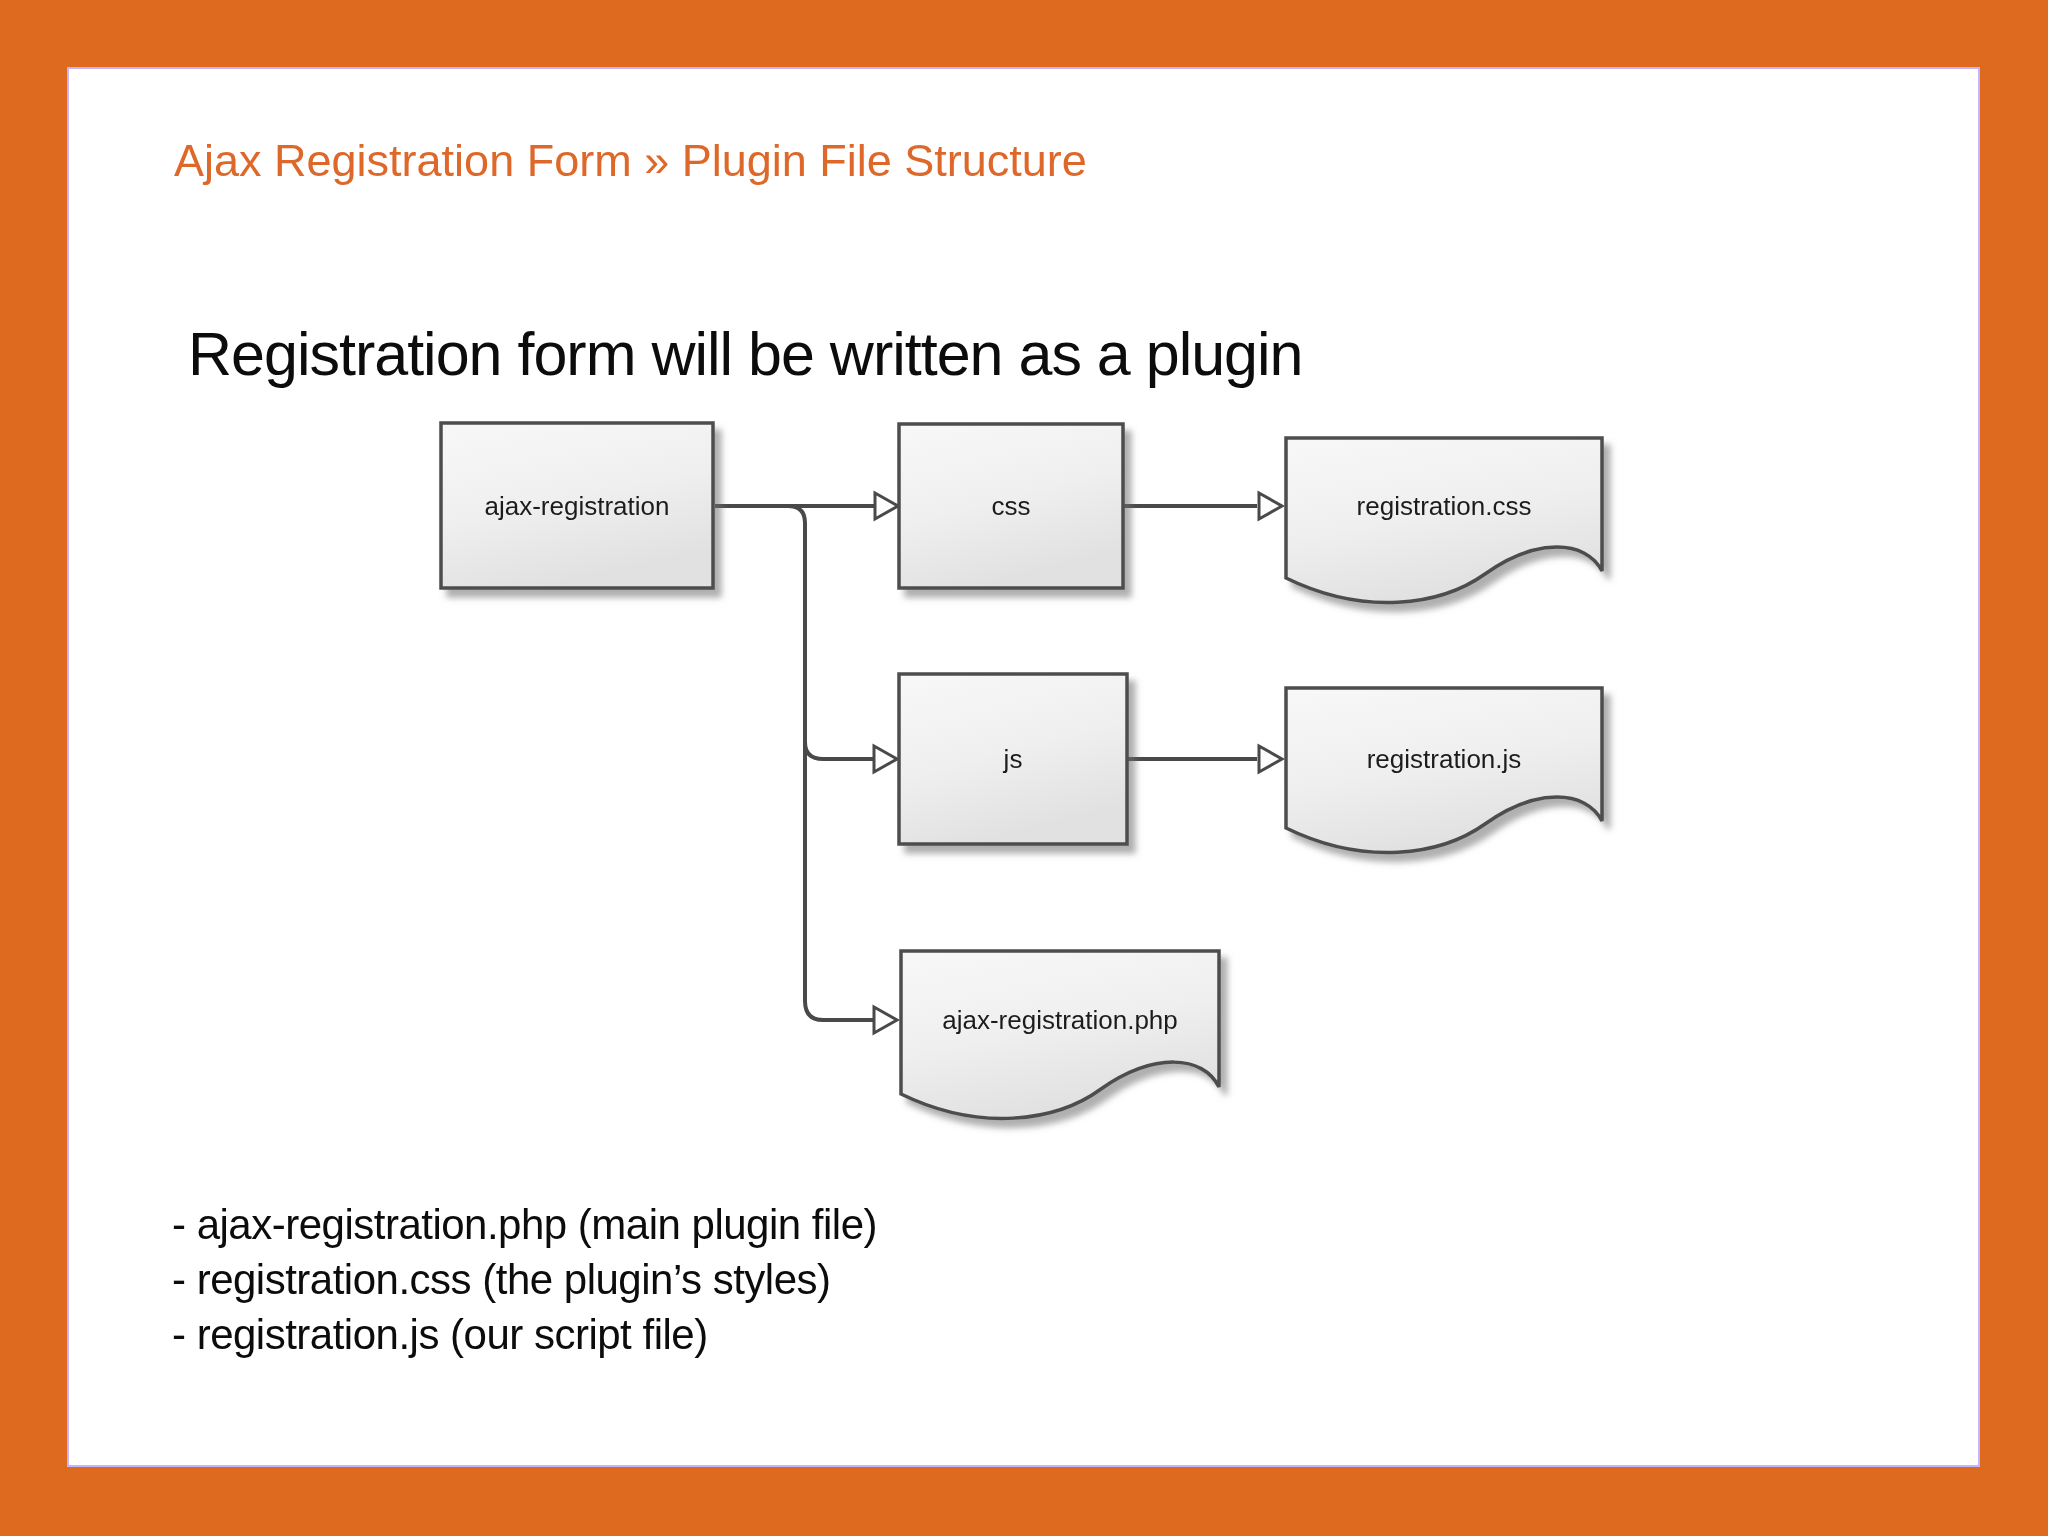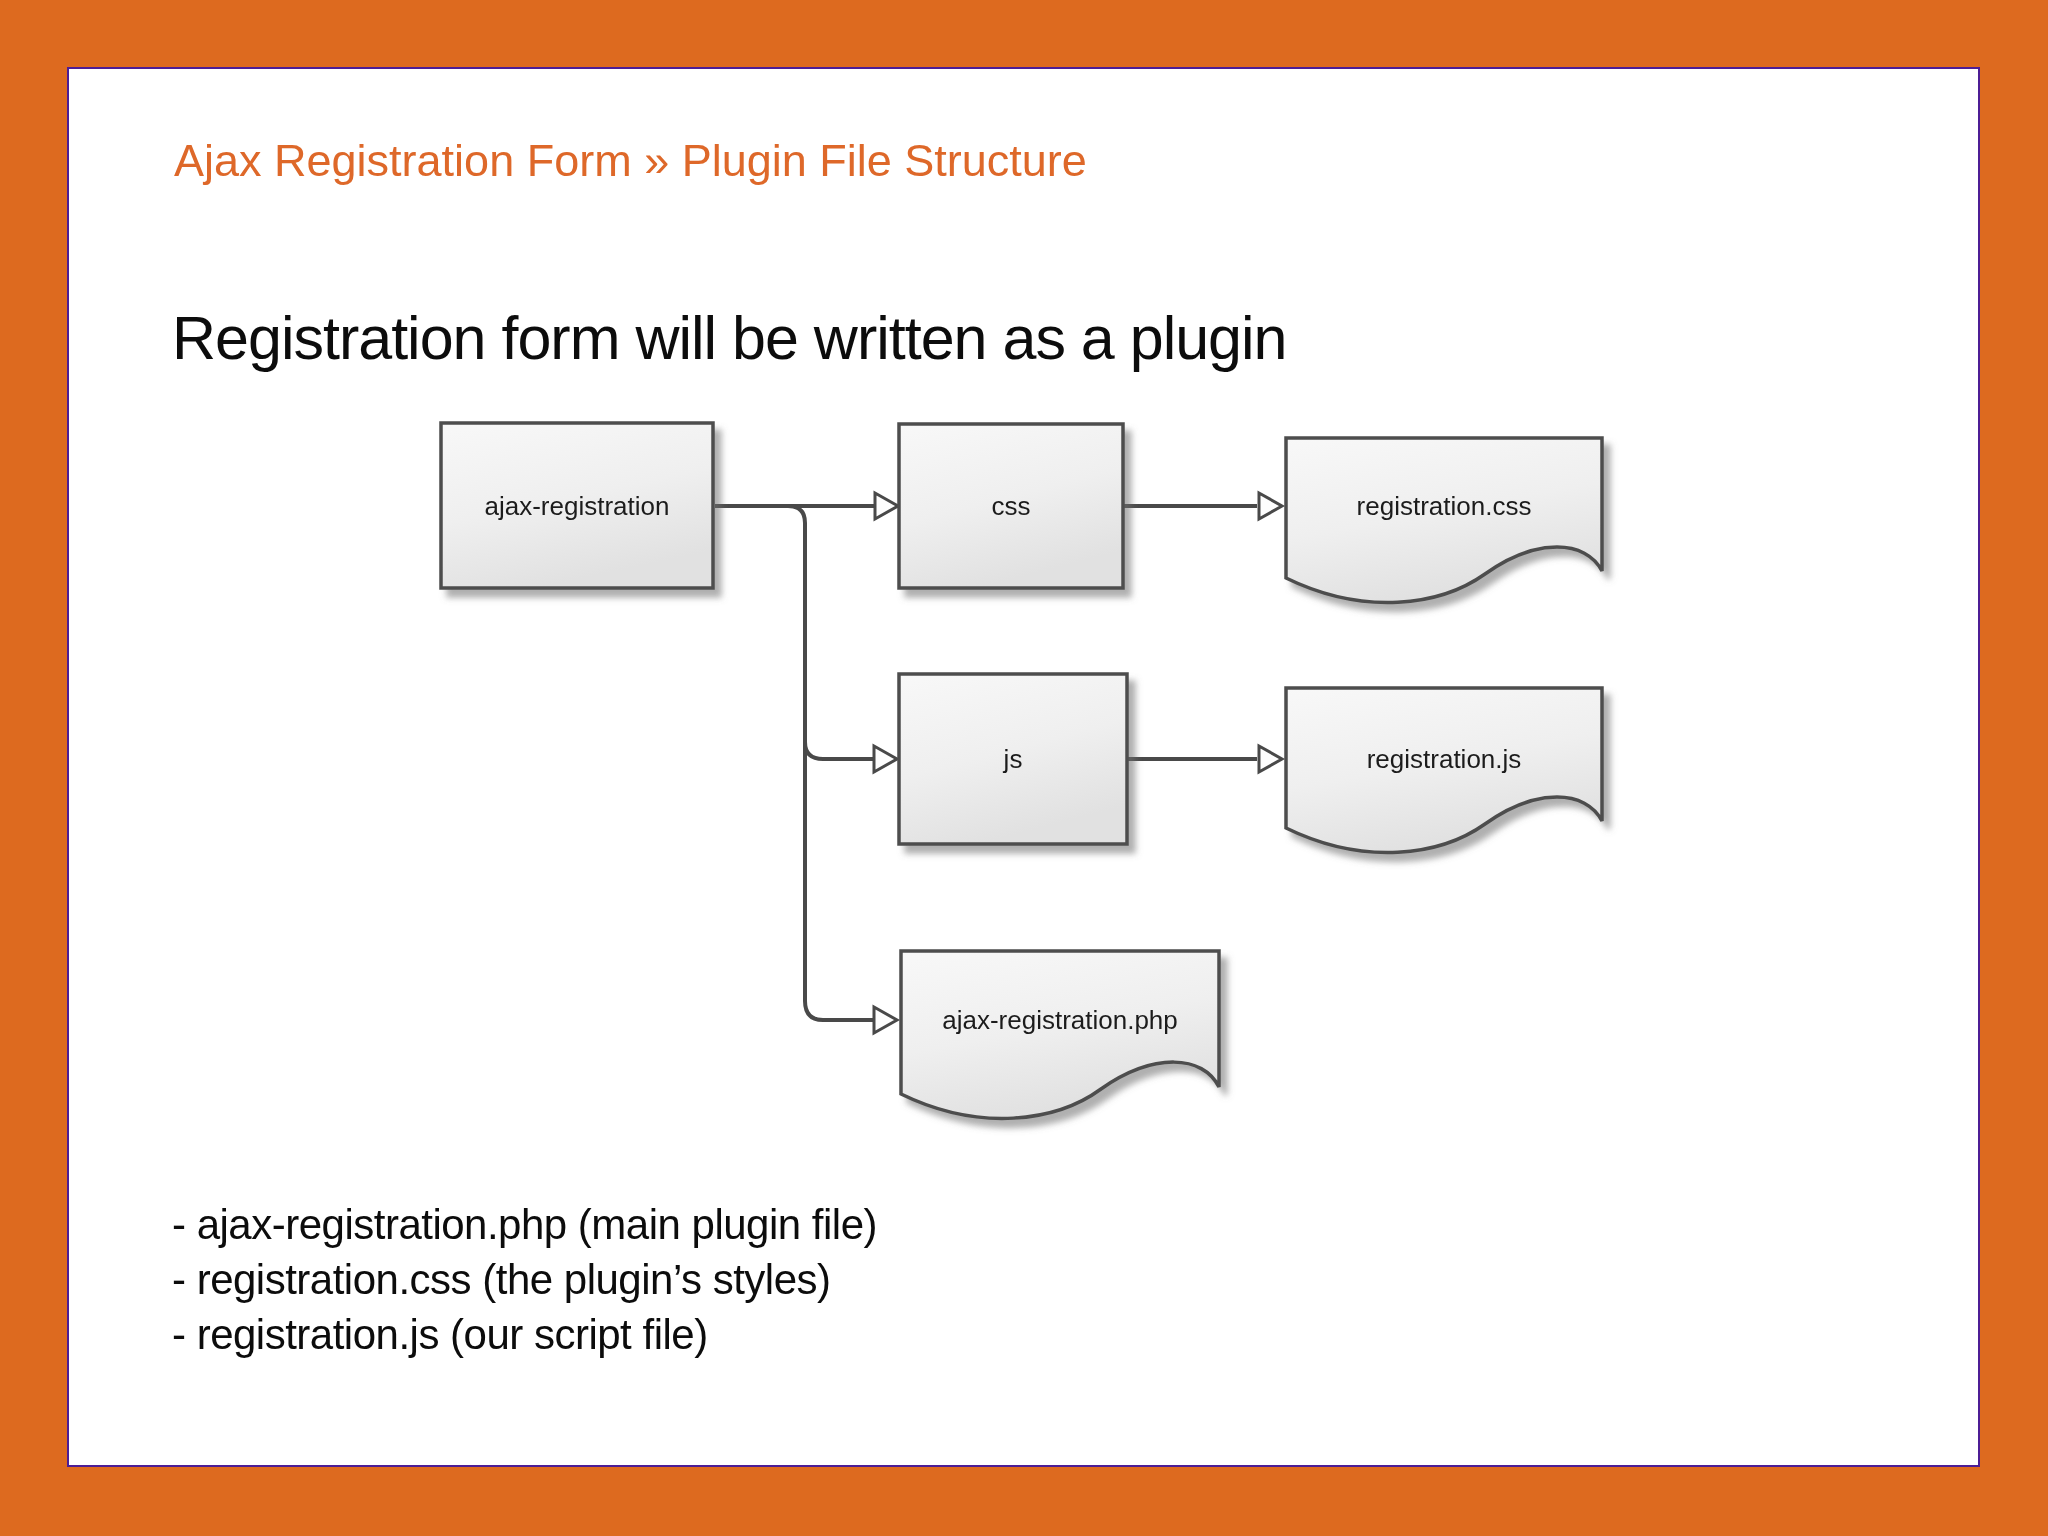--- a/index.html
+++ b/index.html
@@ -12,39 +12,39 @@
     background: #dd6a1f;
   }
   .slide {
     position: absolute;
     left: 67px;
     top: 67px;
     width: 1913px;
     height: 1400px;
     box-sizing: border-box;
     background: #ffffff;
-    border: 2px solid #4c1d95;
+    border: 2px solid #c4b5fd;
   }
   .crumb {
     position: absolute;
     left: 105px;
     top: 66px;
     margin: 0;
     font-size: 45px;
     font-weight: 400;
     line-height: 1.15;
     color: #de6829;
     letter-spacing: 0px;
     white-space: nowrap;
   }
   .heading {
     position: absolute;
     left: 103px;
     top: 236px;
-    margin: 0;
+    margin: 16px;
     font-size: 61px;
     font-weight: 400;
     line-height: 1.1;
     color: #0c0c0c;
     letter-spacing: -1px;
     white-space: nowrap;
   }
   .diagram {
     position: absolute;
     left: 0;

